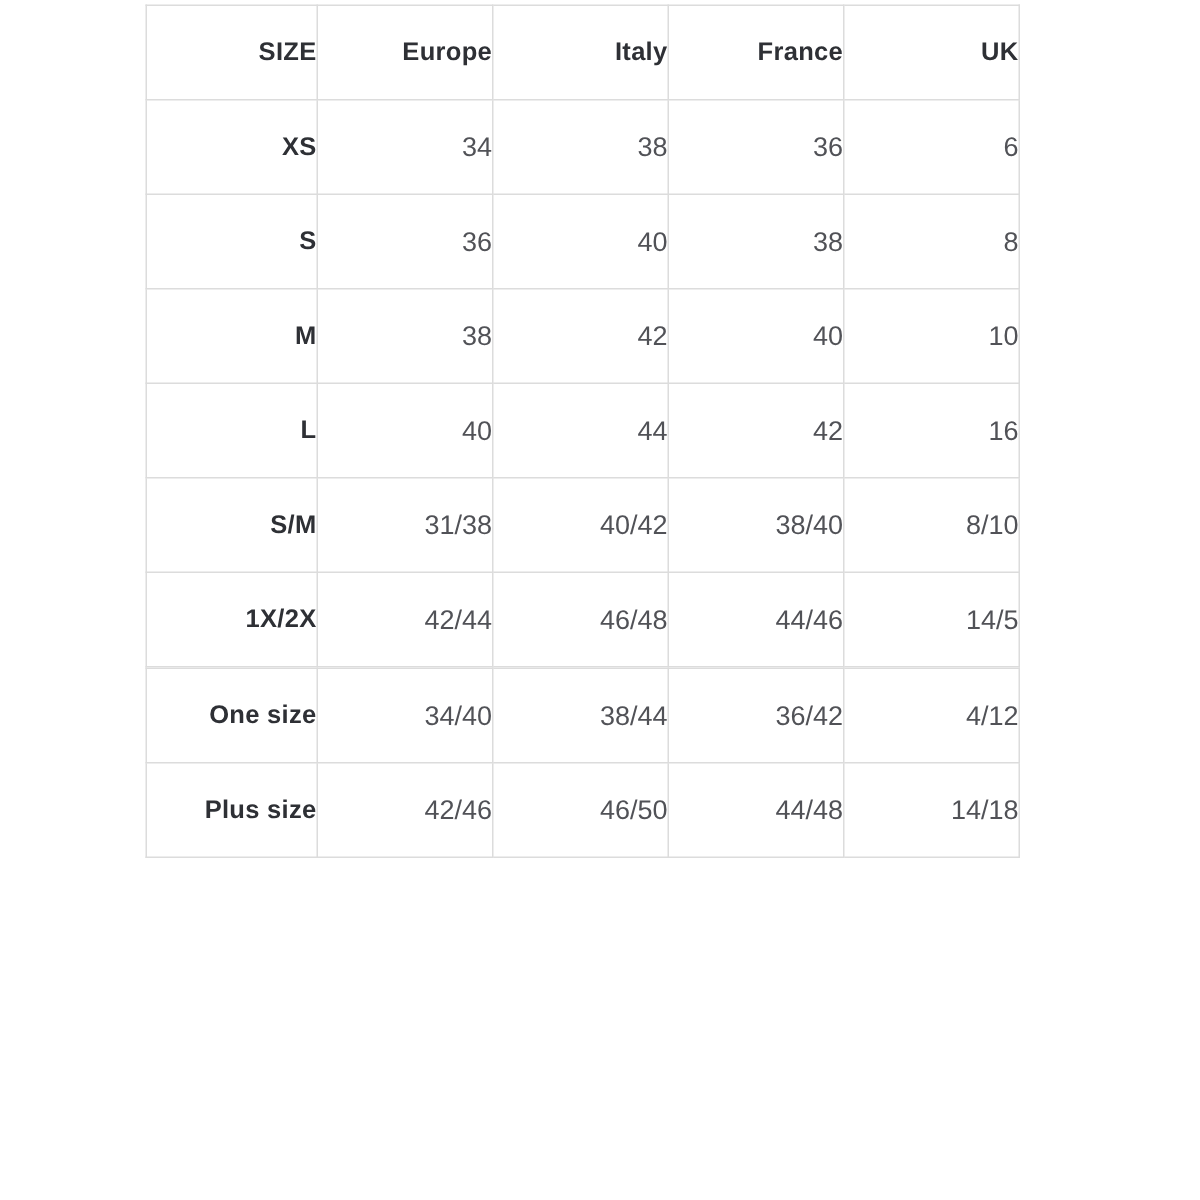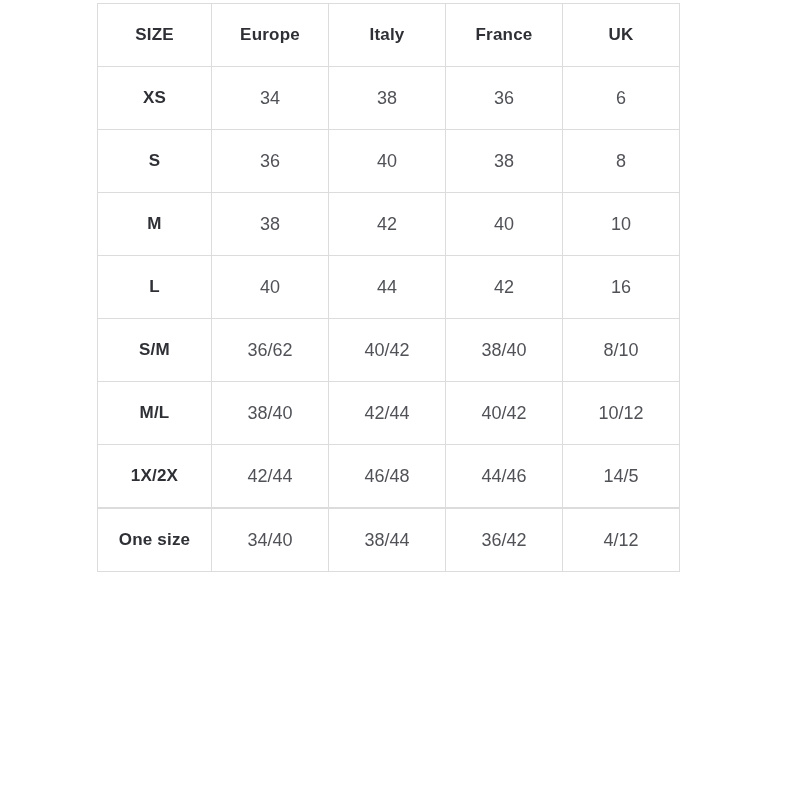--- a/index.html
+++ b/index.html
@@ -19,21 +19,21 @@
     border-collapse: collapse;
     table-layout: fixed;
     width: 583px;
     background: #ffffff;
   }
   table.size-table col.c0 { width: 114px; }
   table.size-table th,
   table.size-table td {
     border: 1px solid #dcdcdc;
     height: 62px;
-    text-align: center;
+    text-align: right;
     vertical-align: middle;
     padding: 0;
     overflow: hidden;
     white-space: nowrap;
   }
   table.size-table th {
     font-weight: 700;
     font-size: 17px;
     color: #2e3035;
     letter-spacing: 0.2px;
@@ -92,31 +92,24 @@
       </tr>
       <tr>
         <th>L</th>
         <td>40</td>
         <td>44</td>
         <td>42</td>
         <td>16</td>
       </tr>
       <tr>
         <th>S/M</th>
-        <td>36/62</td>
+        <td>31/38</td>
         <td>40/42</td>
         <td>38/40</td>
         <td>8/10</td>
-      </tr>
-      <tr>
-        <th>M/L</th>
-        <td>38/40</td>
-        <td>42/44</td>
-        <td>40/42</td>
-        <td>10/12</td>
       </tr>
       <tr>
         <th>1X/2X</th>
         <td>42/44</td>
         <td>46/48</td>
         <td>44/46</td>
         <td>14/5</td>
       </tr>
     </tbody>
   </table>
@@ -130,16 +123,23 @@
         <col>
       </colgroup>
     <tbody>
       <tr>
         <th>One size</th>
         <td>34/40</td>
         <td>38/44</td>
         <td>36/42</td>
         <td>4/12</td>
       </tr>
+      <tr>
+        <th>Plus size</th>
+        <td>42/46</td>
+        <td>46/50</td>
+        <td>44/48</td>
+        <td>14/18</td>
+      </tr>
     </tbody>
   </table>
 
 </div>
 
 </body></html>

